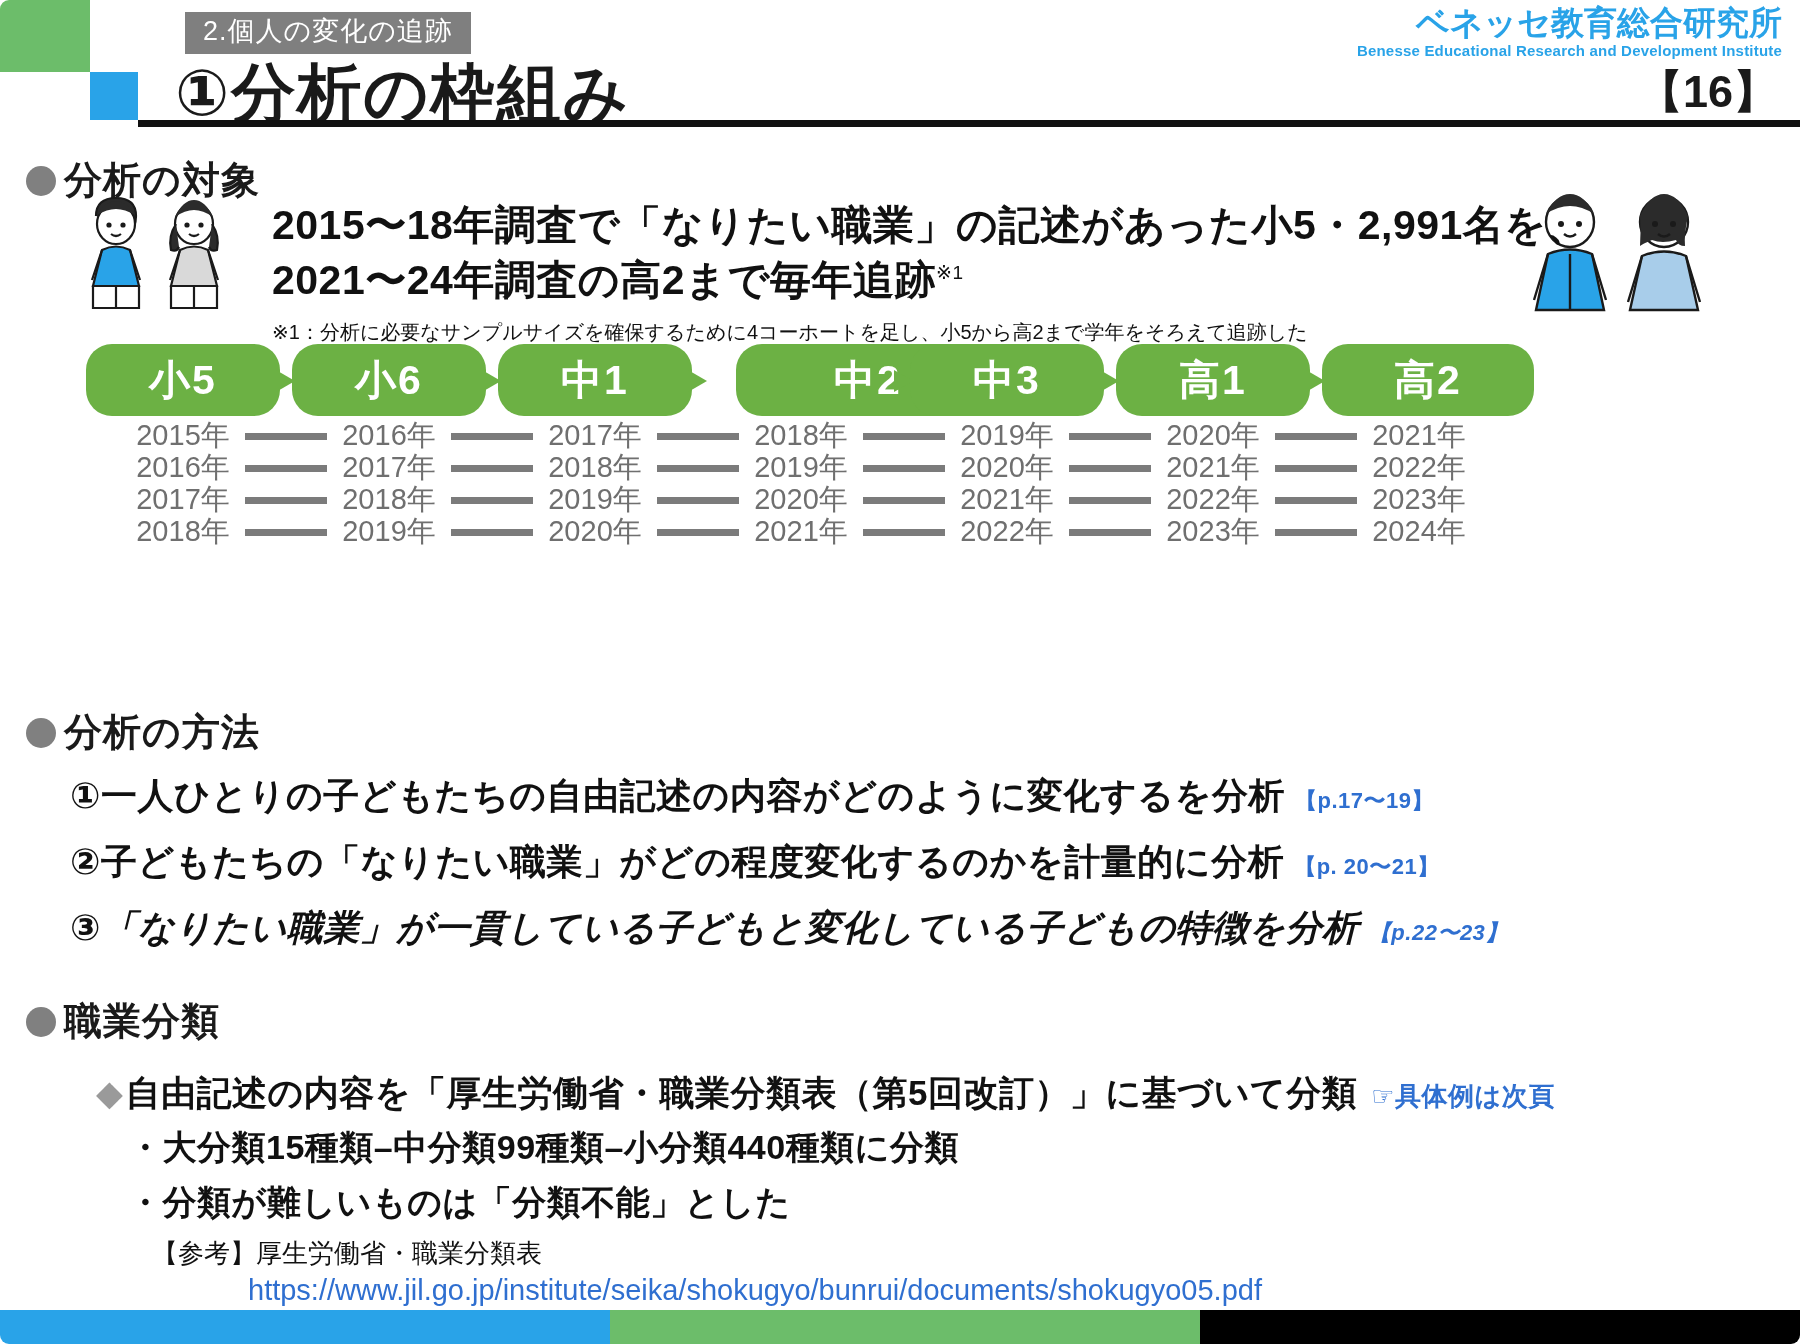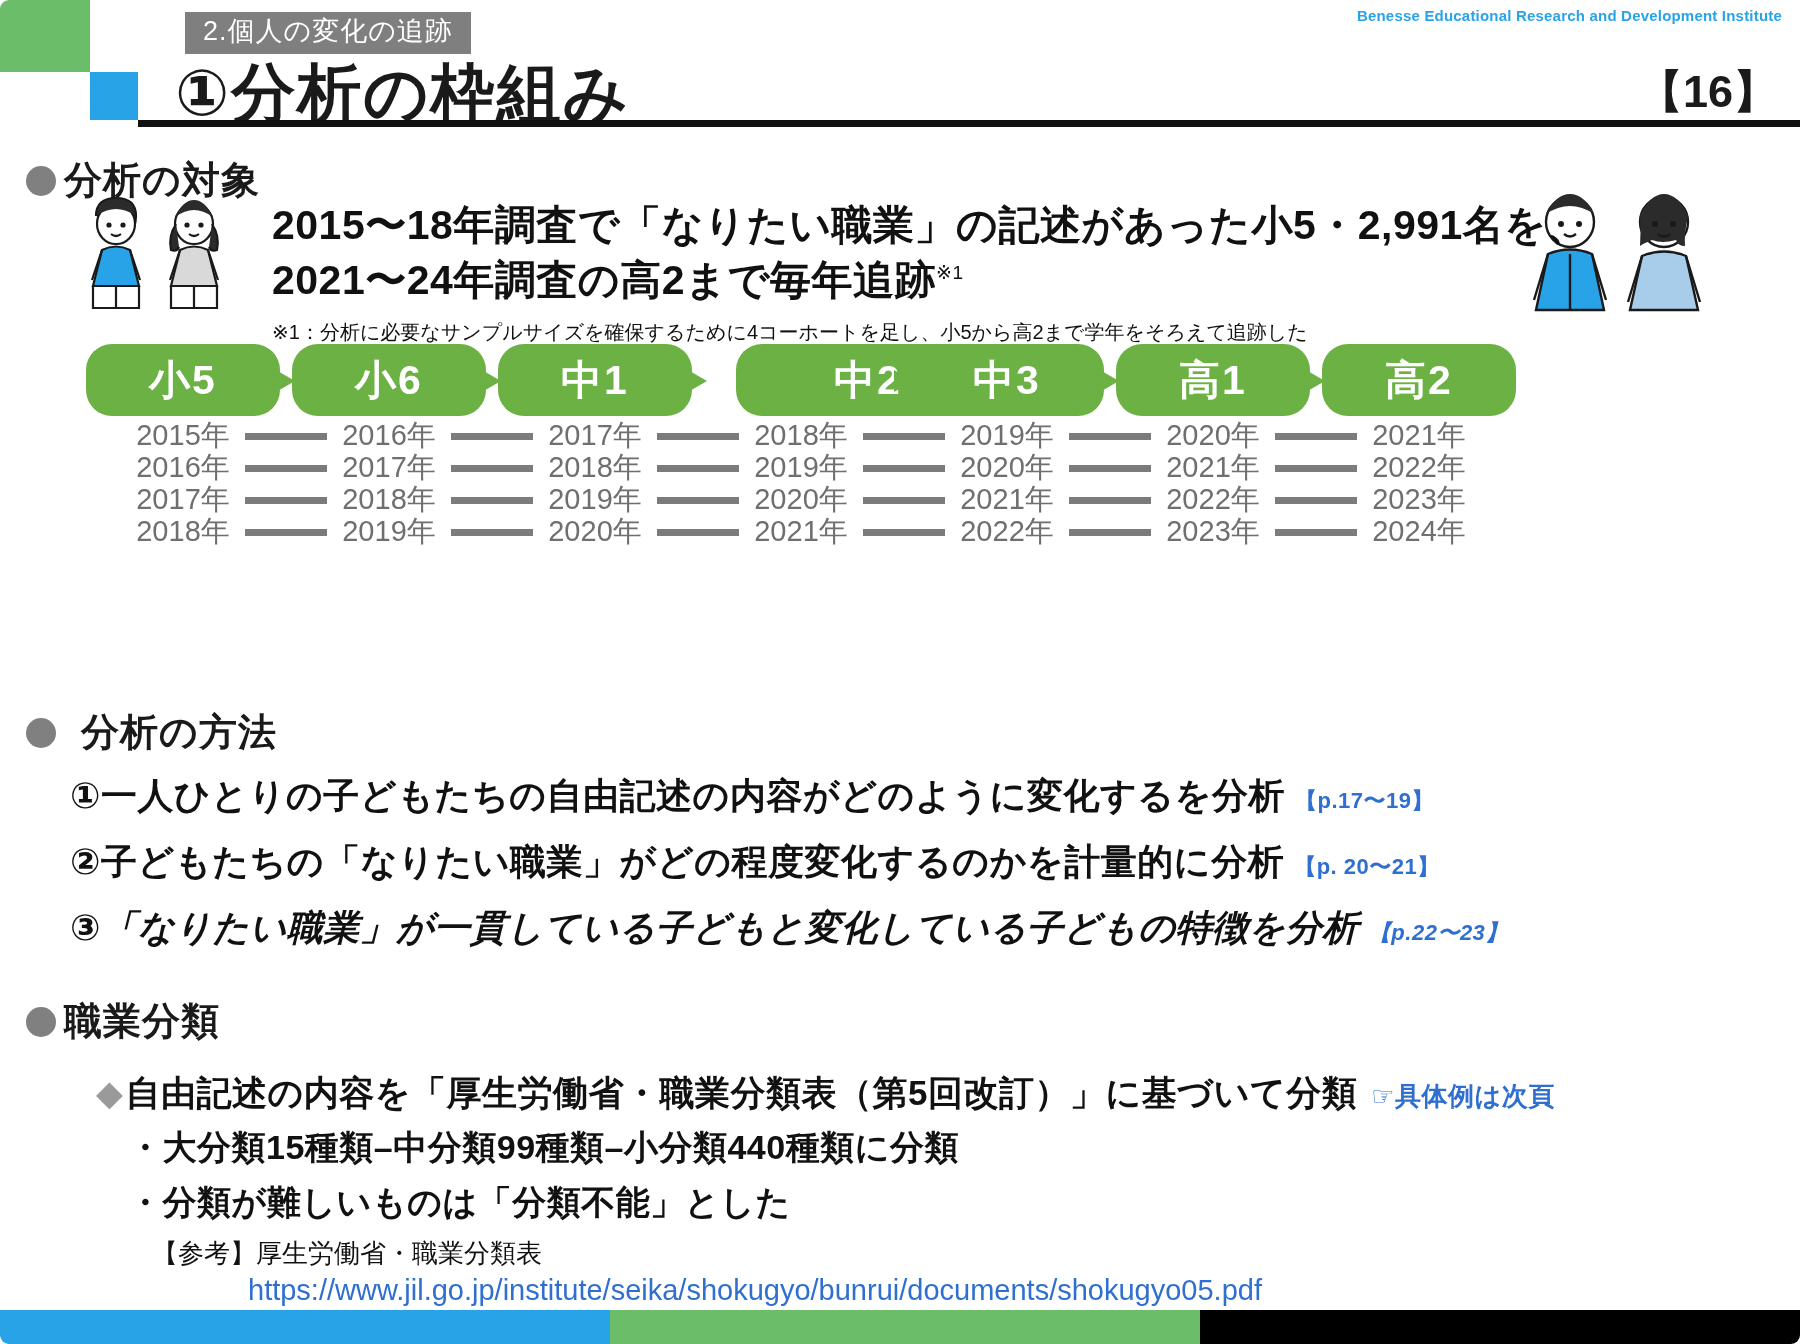--- a/index.html
+++ b/index.html
@@ -260,20 +260,21 @@
 
 <div id="slide">
 
   <div class="deco-green"></div>
   <div class="deco-blue"></div>
 
   <div class="section-tag">2.個人の変化の追跡</div>
   <div class="slide-title">①分析の枠組み</div>
 
   <div class="brand">
+    <div class="brand-jp">ベネッセ教育総合研究所</div>
     <div class="brand-en">Benesse  Educational Research and Development Institute</div>
   </div>
   <div class="page-no">【16】</div>
   <div class="header-rule"></div>
 
   <div class="h-bullet" style="left:26px; top:155px;">
     <span class="dot"></span>
     <span class="txt">分析の対象</span>
   </div>
 
@@ -341,21 +342,21 @@
       <div class="grade-box" style="left: 206px; width: 194px;">小6</div>
       <div class="chain-arrow" style="left: 396px;"></div>
       <div class="grade-box" style="left: 412px; width: 194px;">中1</div>
       <div class="chain-arrow" style="left: 602px;"></div>
       <div class="grade-box" style="left: 650px; width: 194px; padding-left: 35px;">中2</div>
       <div class="chain-arrow" style="left: 808px;"></div>
       <div class="grade-box" style="left: 824px; width: 194px;">中3</div>
       <div class="chain-arrow" style="left: 1014px;"></div>
       <div class="grade-box" style="left: 1030px; width: 194px;">高1</div>
       <div class="chain-arrow" style="left: 1220px;"></div>
-      <div class="grade-box" style="left: 1236px; width: 194px;">高2</div>
+      <div class="grade-box" style="left: 1236px; width: 212px;">高2</div>
     </div>
   <div id="years">
       <div class="year-row">
         <div class="year-cell" style="left: 97px;">2015年</div>
         <div class="year-link" style="left: 159px; width: 82px;"></div>
         <div class="year-cell" style="left: 303px;">2016年</div>
         <div class="year-link" style="left: 365px; width: 82px;"></div>
         <div class="year-cell" style="left: 509px;">2017年</div>
         <div class="year-link" style="left: 571px; width: 82px;"></div>
         <div class="year-cell" style="left: 715px;">2018年</div>
@@ -406,21 +407,21 @@
         <div class="year-cell" style="left: 715px;">2021年</div>
         <div class="year-link" style="left: 777px; width: 82px;"></div>
         <div class="year-cell" style="left: 921px;">2022年</div>
         <div class="year-link" style="left: 983px; width: 82px;"></div>
         <div class="year-cell" style="left: 1127px;">2023年</div>
         <div class="year-link" style="left: 1189px; width: 82px;"></div>
         <div class="year-cell" style="left: 1333px;">2024年</div>
       </div>
     </div>
 
-  <div class="h-bullet" style="left:26px; top:707px;gap:17px;">
+  <div class="h-bullet" style="left:26px; top:707px;">
     <span class="dot"></span>
     <span class="txt">分析の方法</span>
   </div>
 
   <div class="method-item" style="left:70px; top:772px;">
     <span>①一人ひとりの子どもたちの自由記述の内容がどのように変化するを分析</span><span class="pageref">【p.17〜19】</span>
   </div>
   <div class="method-item" style="left:70px; top:838px;">
     <span>②子どもたちの「なりたい職業」がどの程度変化するのかを計量的に分析</span><span class="pageref">【p. 20〜21】</span>
   </div>

